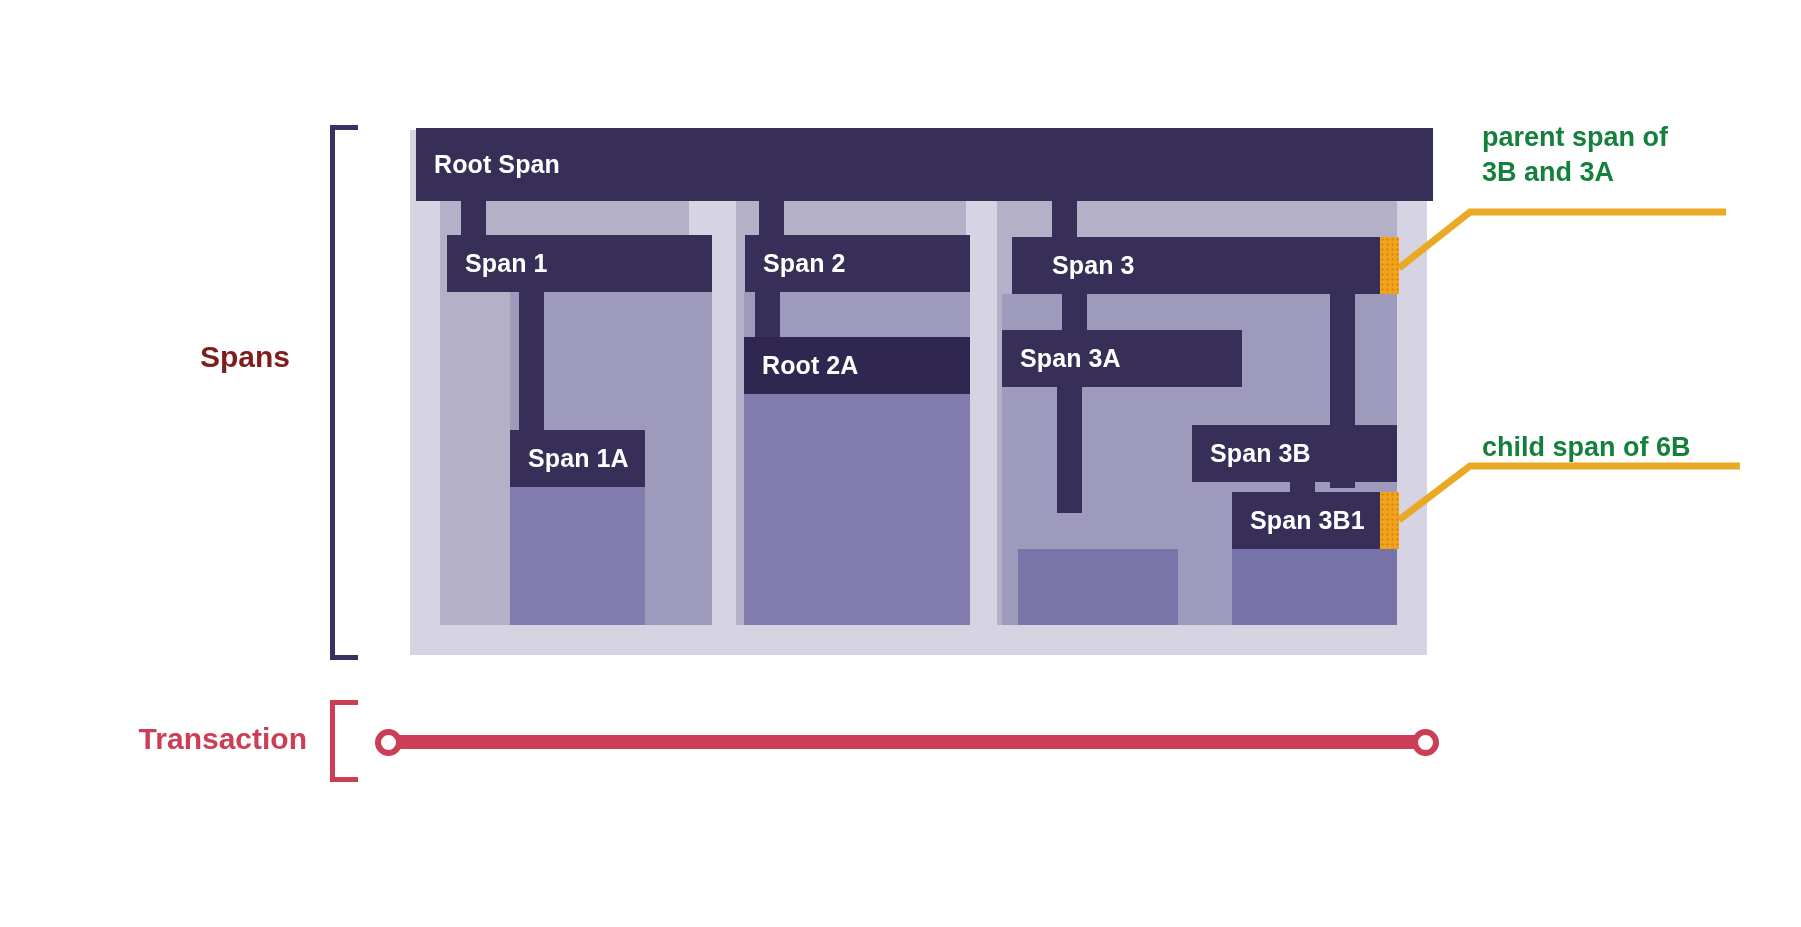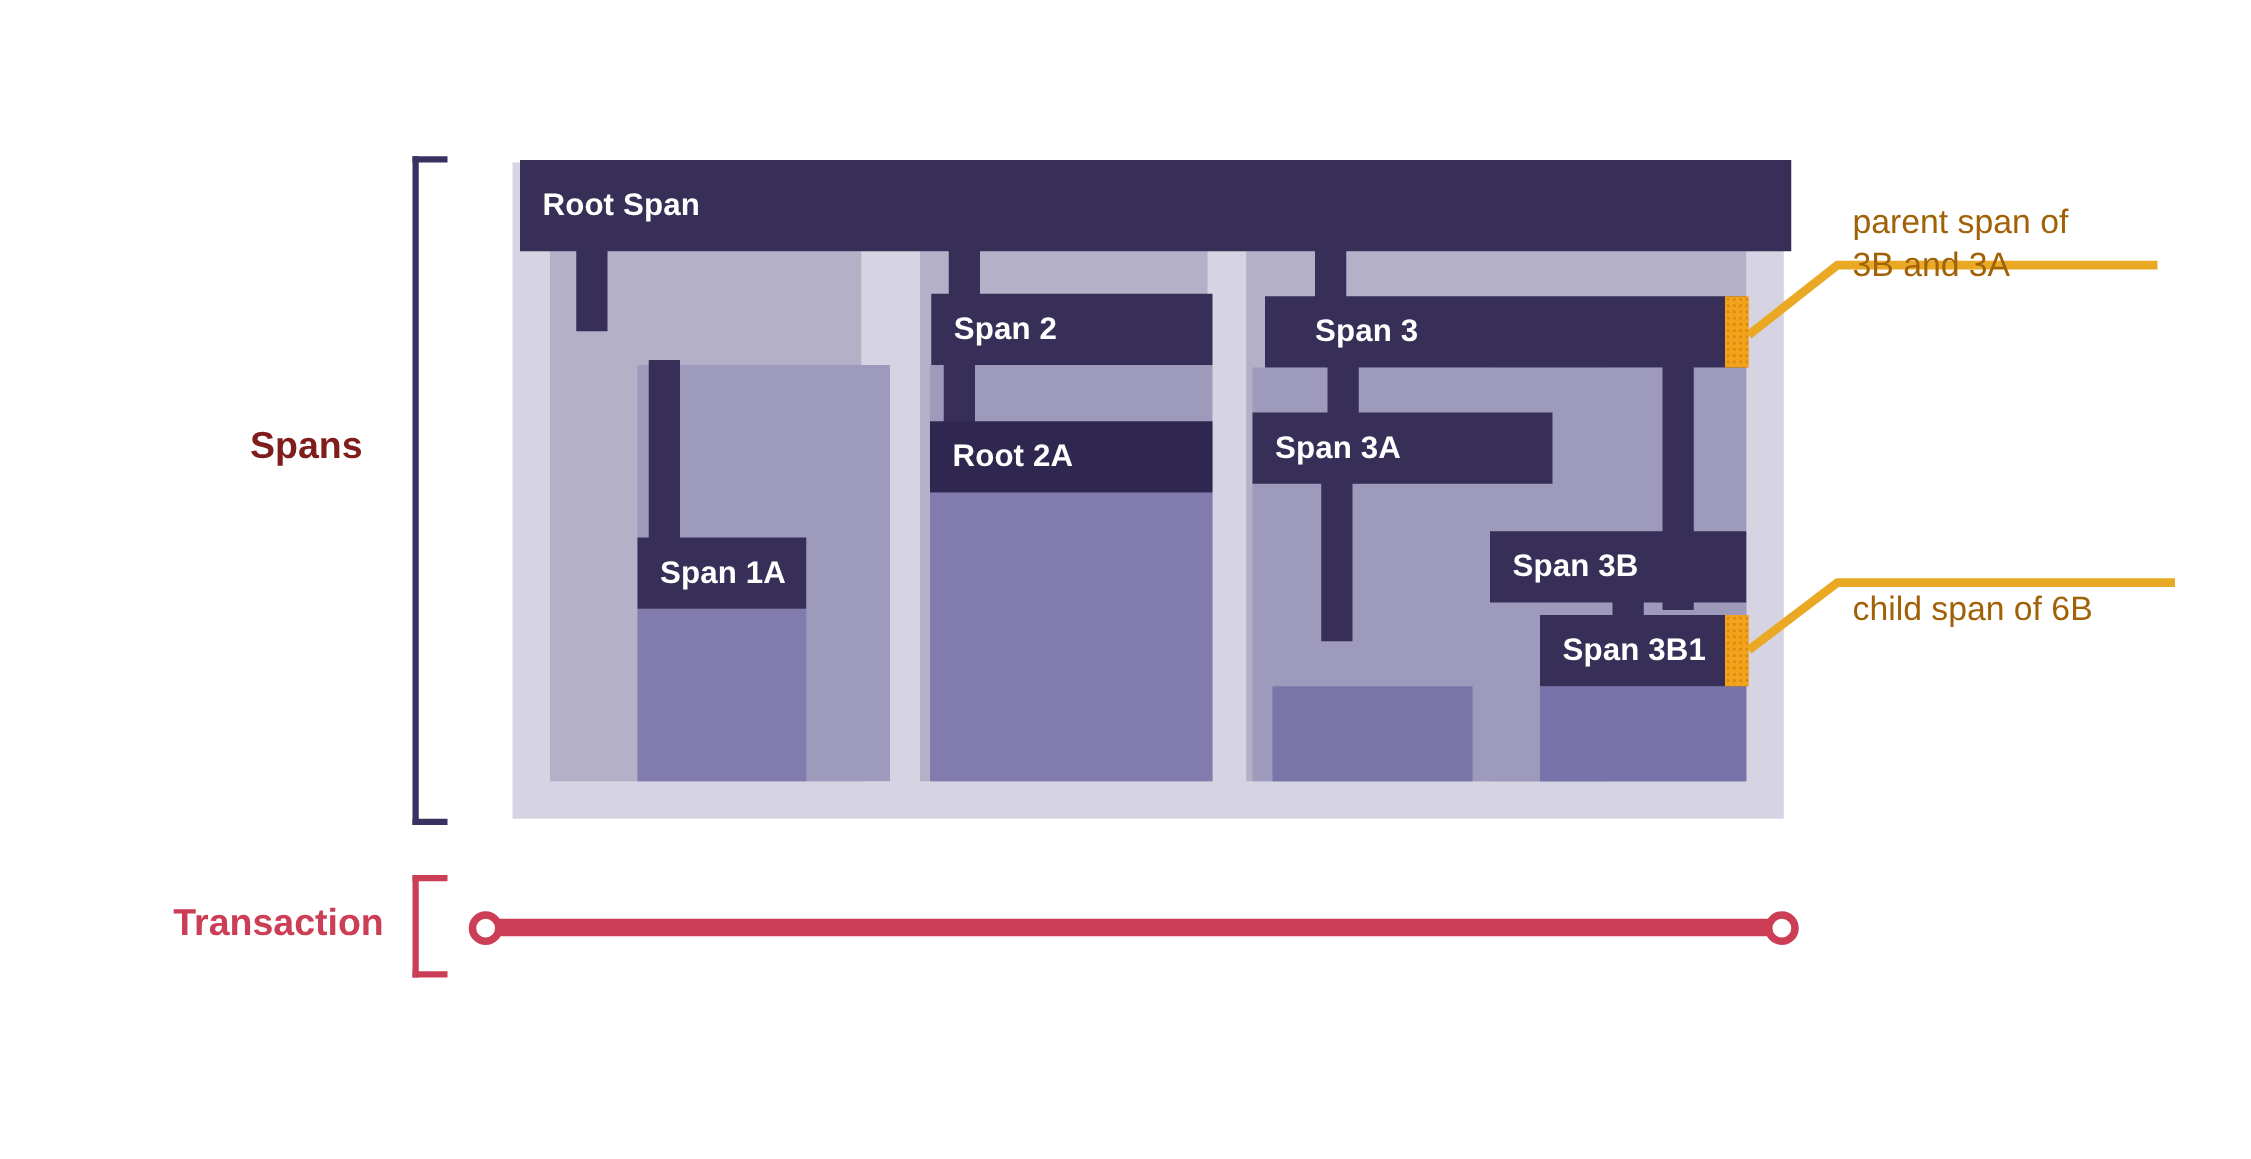--- a/index.html
+++ b/index.html
@@ -48,27 +48,26 @@
       radial-gradient(#d98c12 1.1px, transparent 1.2px);
     background-size:5px 5px;
   }
 
   
   .callout-svg{position:absolute;left:0;top:0;width:1801px;height:927px;z-index:8;pointer-events:none;}
 
   
   .callout-text{
     position:absolute;
-    color:#a16207;
-    font-weight:normal;
+    color:#15803d;
+    font-weight:bold;
     font-size:27px;
     line-height:1.28;
     z-index:10;
     white-space:pre-line;
-    margin-top:40px;
   }
 
   
   .bracket{position:absolute;z-index:4;}
   .bracket i{position:absolute;display:block;background:#3b3160;}
 
   .side-label{
     position:absolute;
     font-weight:bold;
     font-size:30px;
@@ -107,20 +106,23 @@
   <div class="dur lane0" style="left:410px; top:130px; width:1017px; height:525px;"></div>
 
   <div class="bar" style="left:416px; top:128px; width:1017px; height:73px;">
     <span>Root Span</span>
   </div>
 
   <div class="dur lane1" style="left:440px; top:201px; width:249px; height:424px;"></div>
 
   <div class="stem" style="left:461px; top:195px; width:25px; height:70px;"></div>
 
+  <div class="bar" style="left:447px; top:235px; width:265px; height:57px;">
+    <span>Span 1</span>
+  </div>
 
   <div class="dur lane2" style="left:510px; top:292px; width:202px; height:333px;"></div>
 
   <div class="stem" style="left:519px; top:288px; width:25px; height:168px;"></div>
 
   <div class="bar" style="left:510px; top:430px; width:135px; height:57px;">
     <span>Span 1A</span>
   </div>
 
   <div class="dur lane3" style="left:510px; top:487px; width:135px; height:138px; opacity:.62;"></div>

